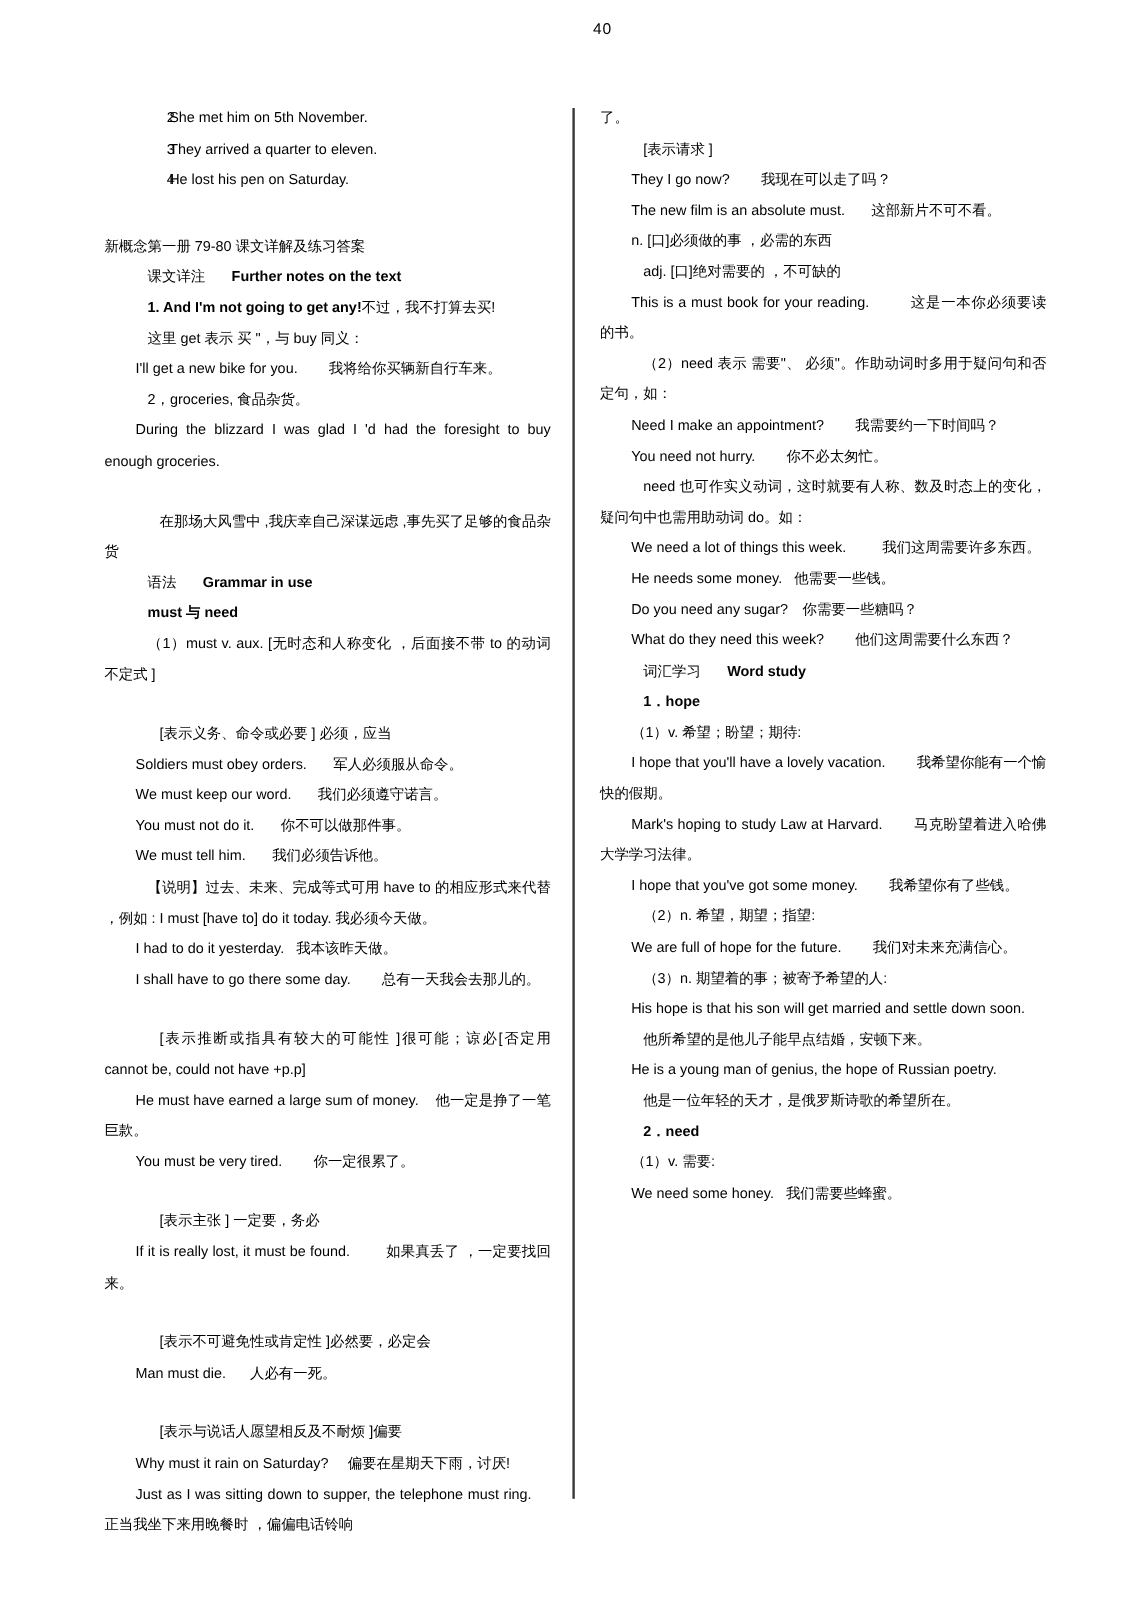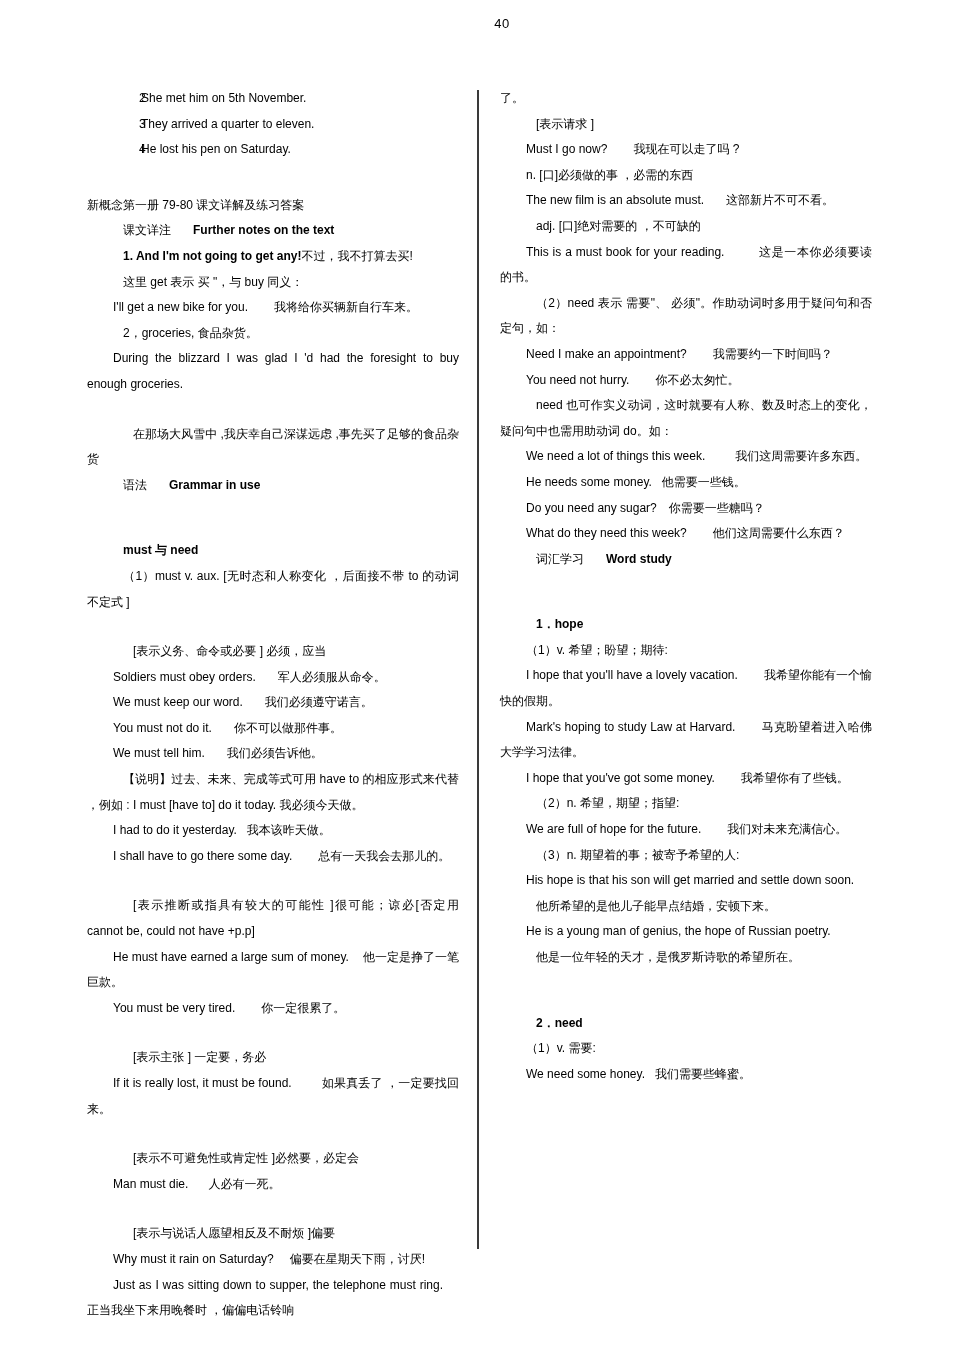--- a/index.html
+++ b/index.html
@@ -78,21 +78,21 @@
     text-align: justify;
     text-justify: inter-character;
   }
 
   
   .ind1 { text-indent: 26px; }
   .ind2 { text-indent: 36px; }
   .ind3 { text-indent: 46px; margin-top: 24px; }
   .ind0 { text-indent: 0; }
 
-  .bold { font-weight: bold; margin-top: 40px; }
+  .bold { font-weight: bold; }
   .gap-lg { height: 30px; }
   .heading-indent {
     text-indent: 36px;
   }
 
   .exercise-line {
     text-indent: 26px;
     white-space: nowrap;
   }
   .exercise-num {
@@ -181,25 +181,25 @@
       <p class="ind1"><span>Just as I was sitting down to supper, the telephone must ring.</span><span style="display:inline-block;width:16px"></span><span>正当我坐下来用晚餐时   ，偏偏电话铃响</span></p>
 
     </div>
 
     <div class="col col-right">
 
       <p class="ind0 nostretch">了。</p>
 
       <p class="ind2 nostretch">[表示请求 ]</p>
 
-      <p class="ind1 nostretch"><span>Must I go now?</span><span style="display:inline-block;width:26px"></span><span>我现在可以走了吗  ?</span></p>
+      <p class="ind1 nostretch"><span>They I go now?</span><span style="display:inline-block;width:26px"></span><span>我现在可以走了吗  ?</span></p>
+
+      <p class="ind1"><span>The new film is an absolute must.</span><span style="display:inline-block;width:22px"></span><span>这部新片不可不看。</span></p>
 
       <p class="ind1 nostretch">n. [口]必须做的事 ，必需的东西</p>
-
-      <p class="ind1"><span>The new film is an absolute must.</span><span style="display:inline-block;width:22px"></span><span>这部新片不可不看。</span></p>
 
       <p class="ind2 nostretch">adj. [口]绝对需要的 ，不可缺的</p>
 
 
       <p class="ind1"><span>This is a must book for your reading.</span><span style="display:inline-block;width:34px"></span><span>这是一本你必须要读的书。</span></p>
 
       <p class="ind2">（2）need 表示 需要"、 必须"。作助动词时多用于疑问句和否定句，如：</p>
 
       <p class="ind1"><span>Need I make an appointment?</span><span style="display:inline-block;width:26px"></span><span>我需要约一下时间吗？</span></p>
 

